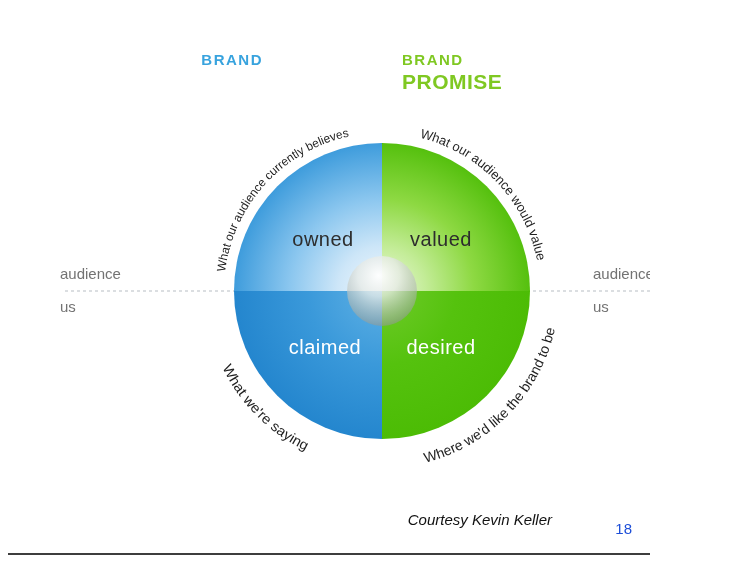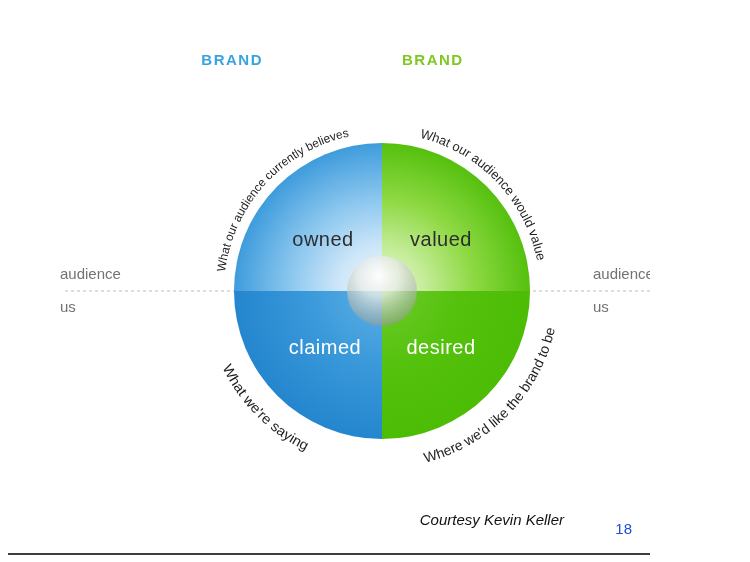--- a/index.html
+++ b/index.html
@@ -24,34 +24,35 @@
   
   .diagram{position:absolute;left:0;top:0;}
   .qlabel{font-size:20px;fill:#2d2d2d;letter-spacing:0.5px;}
   .qlabel-light{fill:#ffffff;}
   .arctext{fill:#1e1e1e;}
   .arc-tl{font-size:12px;}
   .arc-tr{font-size:13px;}
   .arc-bl{font-size:14px;}
   .arc-br{font-size:14px;}
   
-  .credit{position:absolute;right:86px;top:511px;font-size:15px;font-style:italic;color:#111;}
+  .credit{position:absolute;right:98px;top:511px;font-size:15px;font-style:italic;color:#111;}
   .pagenum{position:absolute;right:18px;top:520px;font-size:15px;color:#1d4ed8;}
   .bottom-rule{position:absolute;left:8px;top:553px;width:737px;height:2px;background:#3d3d3d;}
 </style>
 </head>
 <body>
 
 <div class="slide">
 
   <div class="hdr hdr-left">
     <div class="eyebrow c-blue">BRAND</div>
   </div>
   <div class="hdr hdr-right">
     <div class="eyebrow c-green">BRAND</div>
+    <div class="hdr-title c-green">PROMISE</div>
   </div>
 
   <div class="axis-label ax-l-top">audience</div>
   <div class="axis-label ax-l-bot">us</div>
   <div class="axis-label ax-r-top">audience</div>
   <div class="axis-label ax-r-bot">us</div>
 
   <svg class="diagram" width="750" height="562" viewBox="0 0 750 562">
     <defs>
       <radialGradient id="gTL" gradientUnits="userSpaceOnUse" cx="382" cy="291" r="148">

